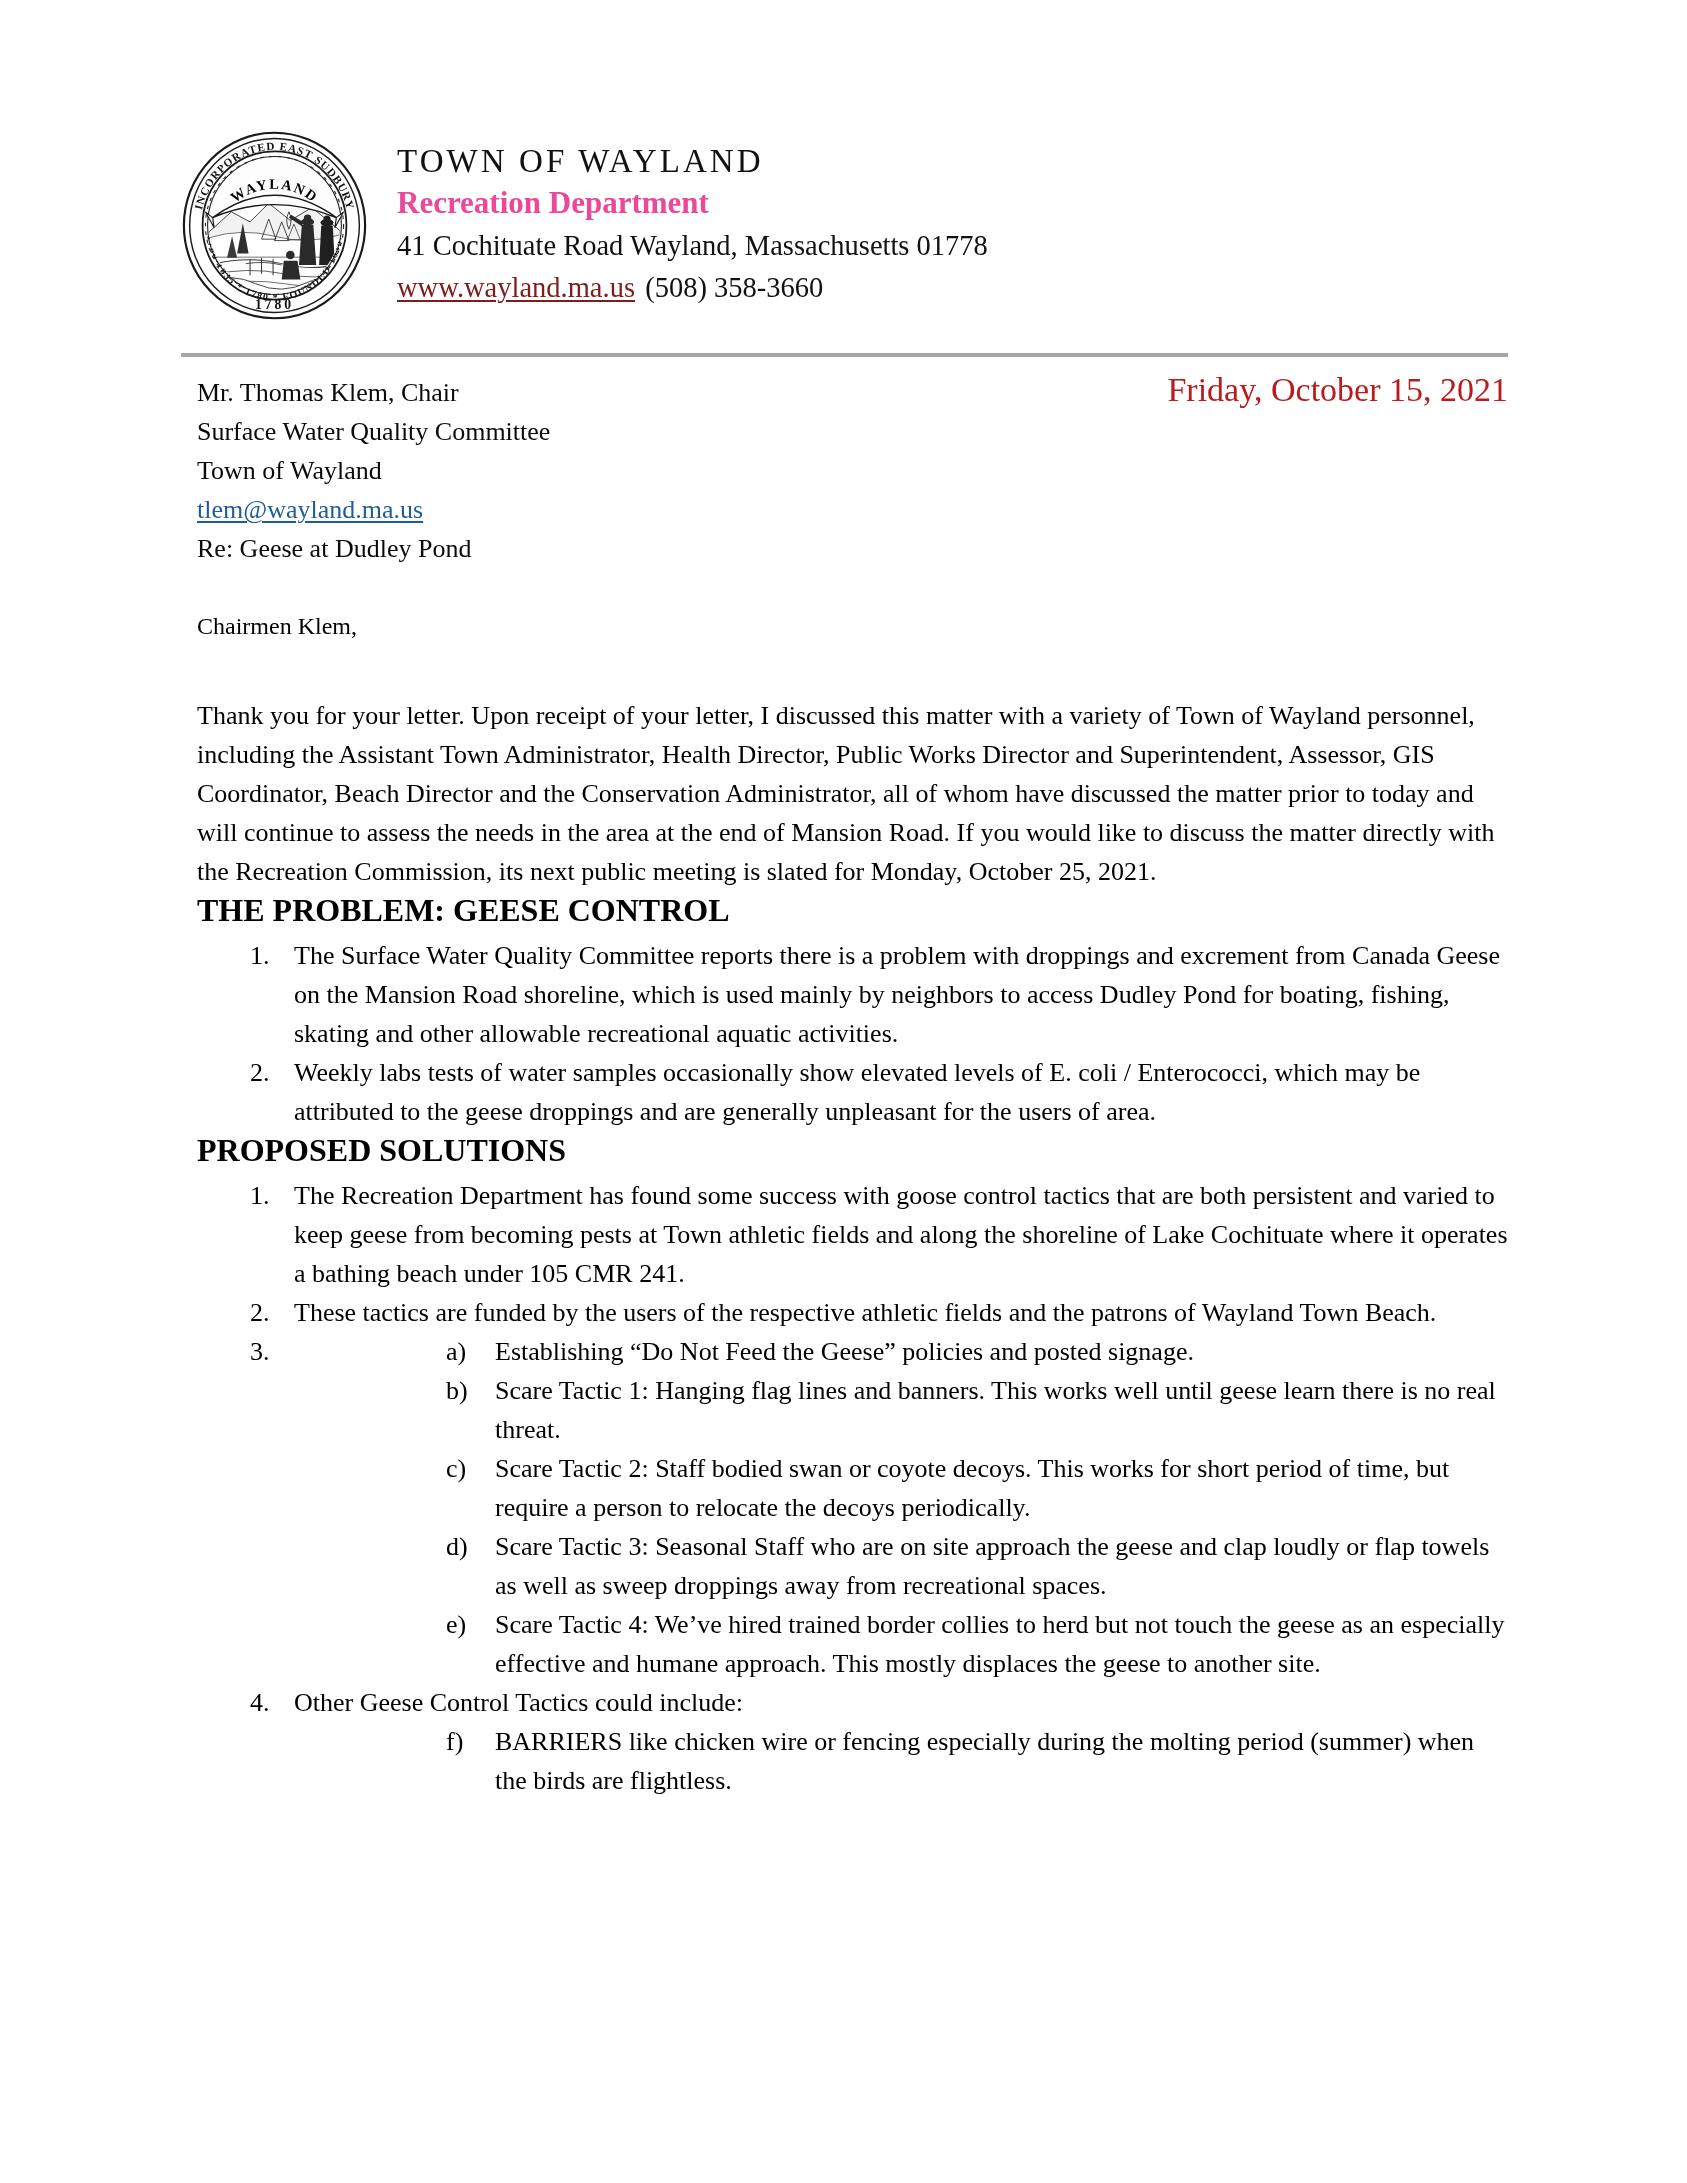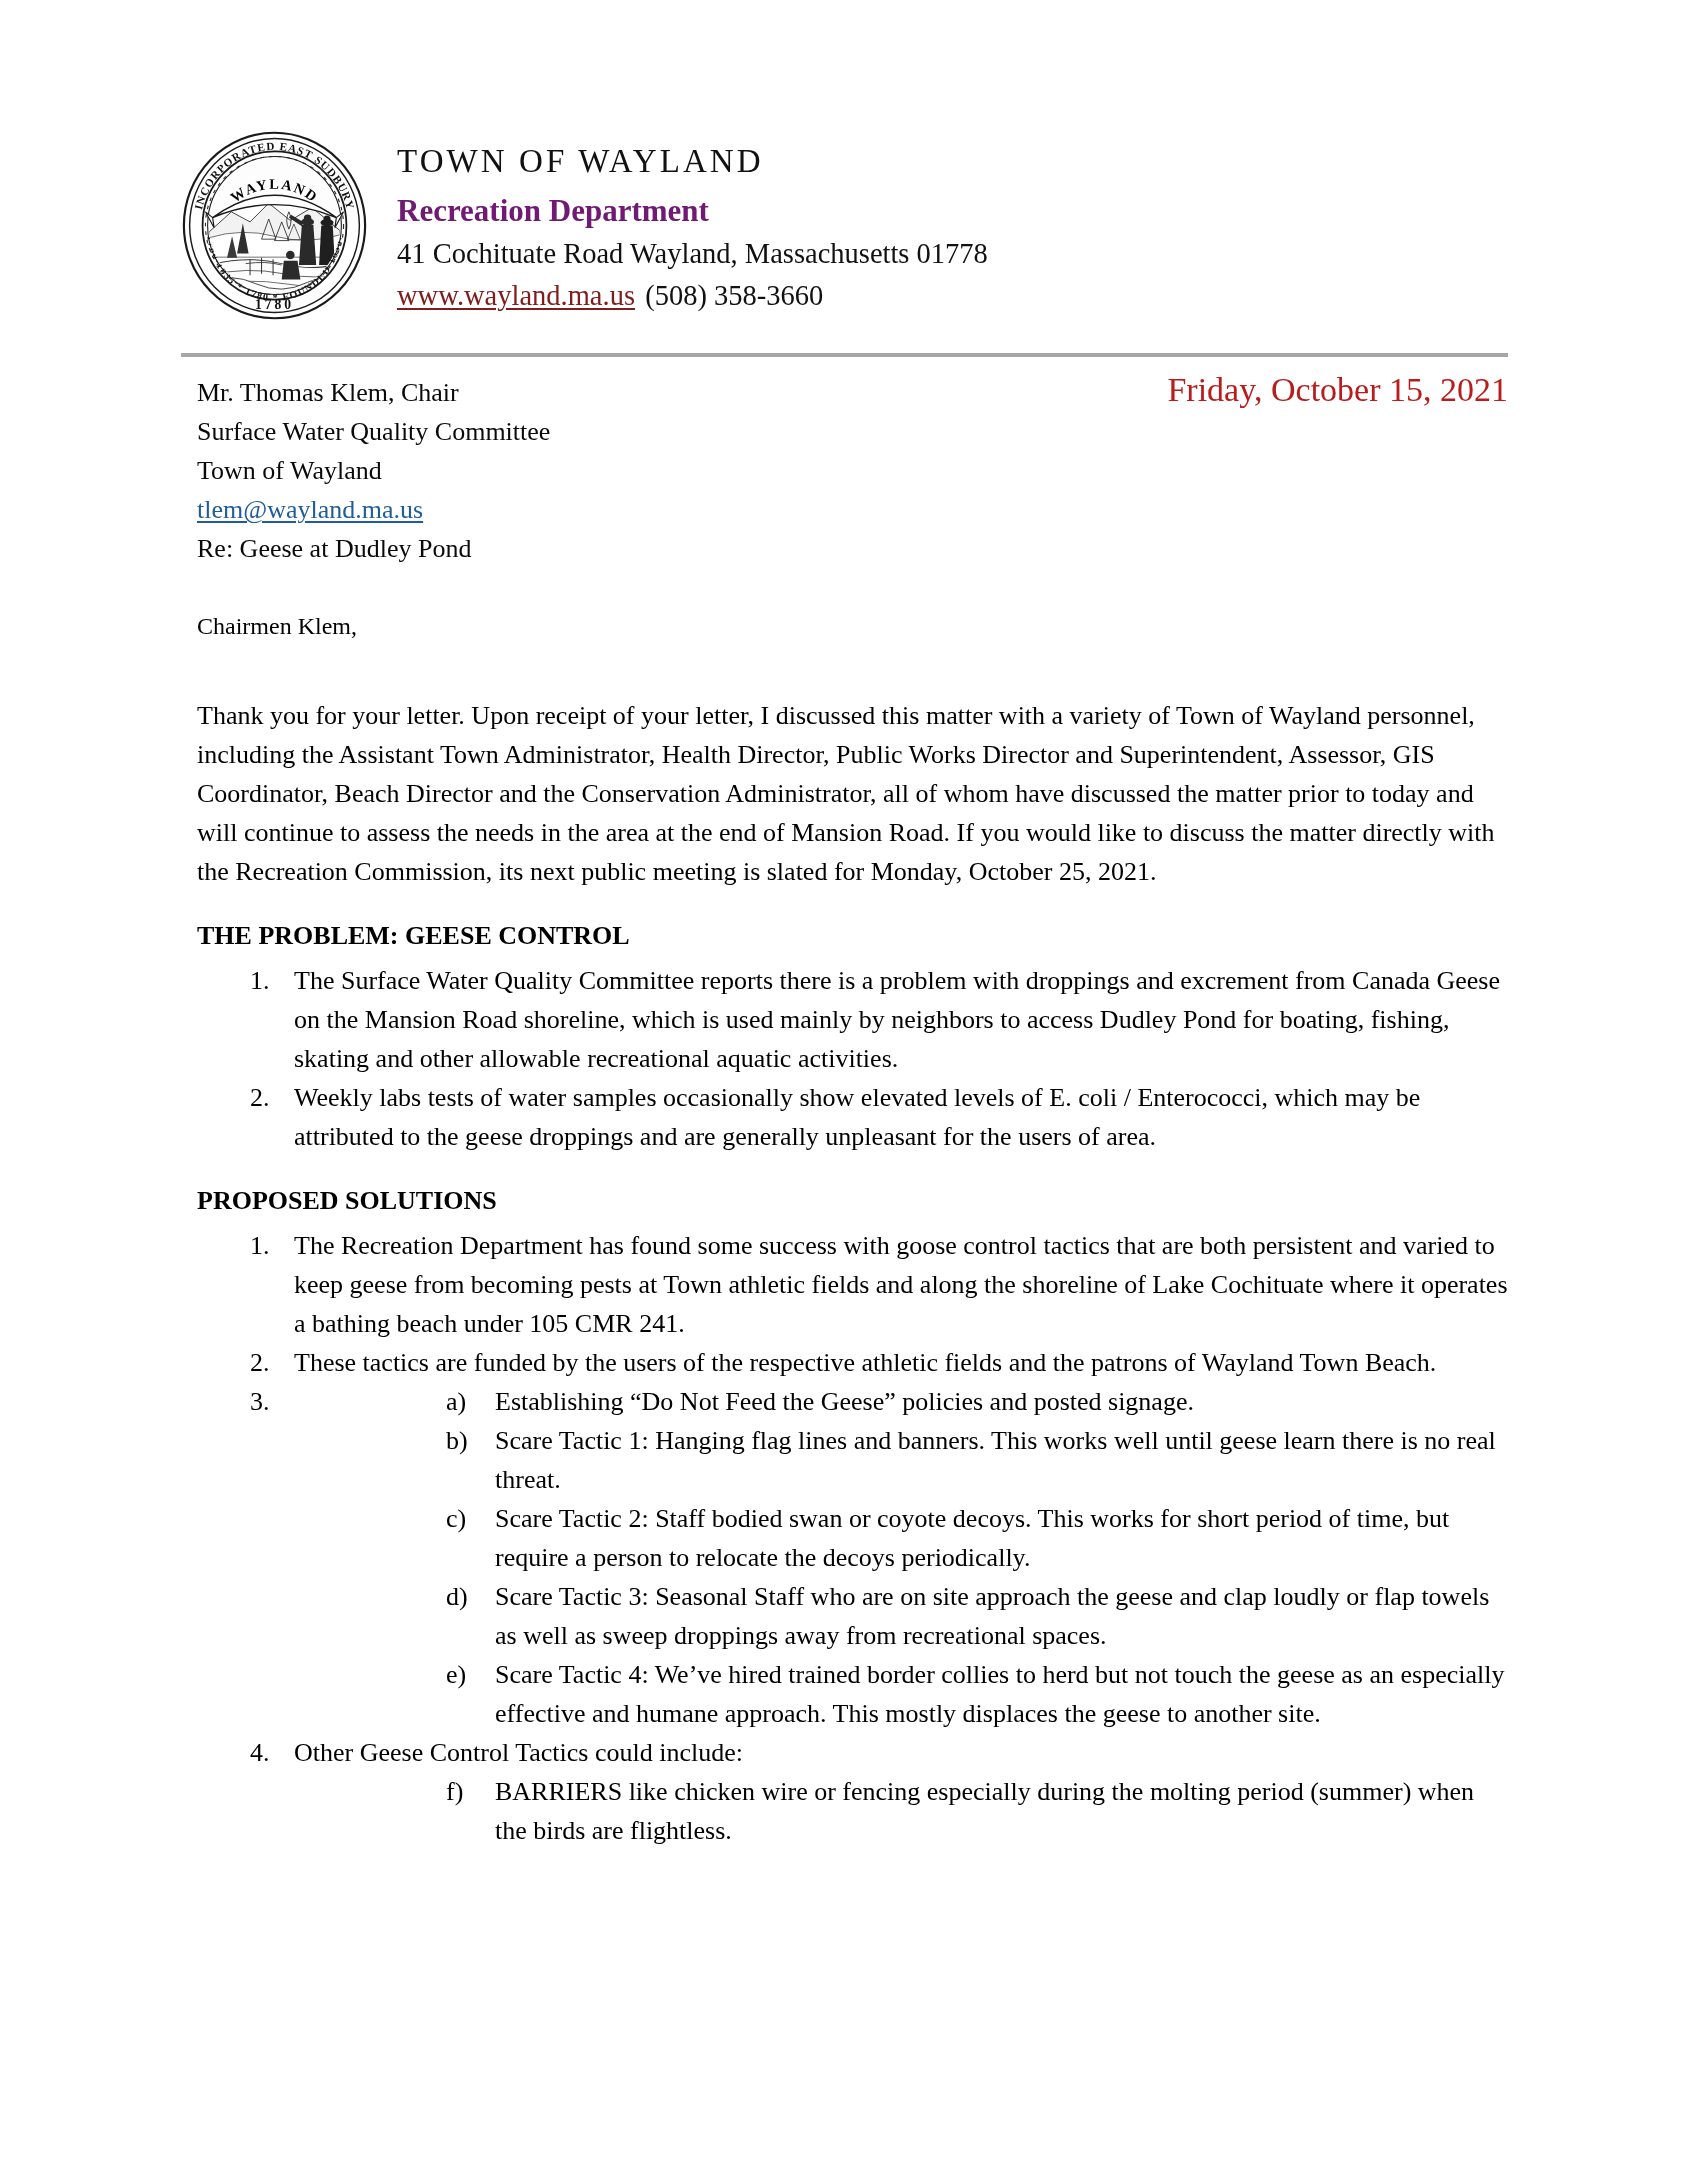--- a/index.html
+++ b/index.html
@@ -50,22 +50,22 @@
     letter-spacing: 3.1px;
     line-height: 1.12;
     color: #111111;
     white-space: nowrap;
   }
   .dept-name {
     font-family: "Liberation Serif", "DejaVu Serif", serif;
     font-weight: bold;
     font-size: 31px;
     line-height: 1.22;
-    margin-top: 12px;
-    color: #701a75;
+    margin-top: 4px;
+    color: #ec4899;
     white-space: nowrap;
   }
   .address-line {
     font-size: 28.5px;
     line-height: 1.28;
     margin-top: 5.8px;
     color: #111111;
     white-space: nowrap;
   }
   .contact-line {
@@ -128,24 +128,23 @@
     line-height: 39px;
     margin-top: 39px;
   }
   .para {
     font-size: 26px;
     line-height: 39px;
     margin-top: 50px;
     text-align: left;
   }
   .heading {
-    font-size: 26px;
+    font-size: 32px;
     line-height: 39px;
     font-weight: bold;
-    margin-top: 25px;
   }
 
   
   ol.numlist {
     list-style: none;
     margin: 5.8px 0 0 0;
     padding: 0;
   }
   ol.numlist > li {
     position: relative;

